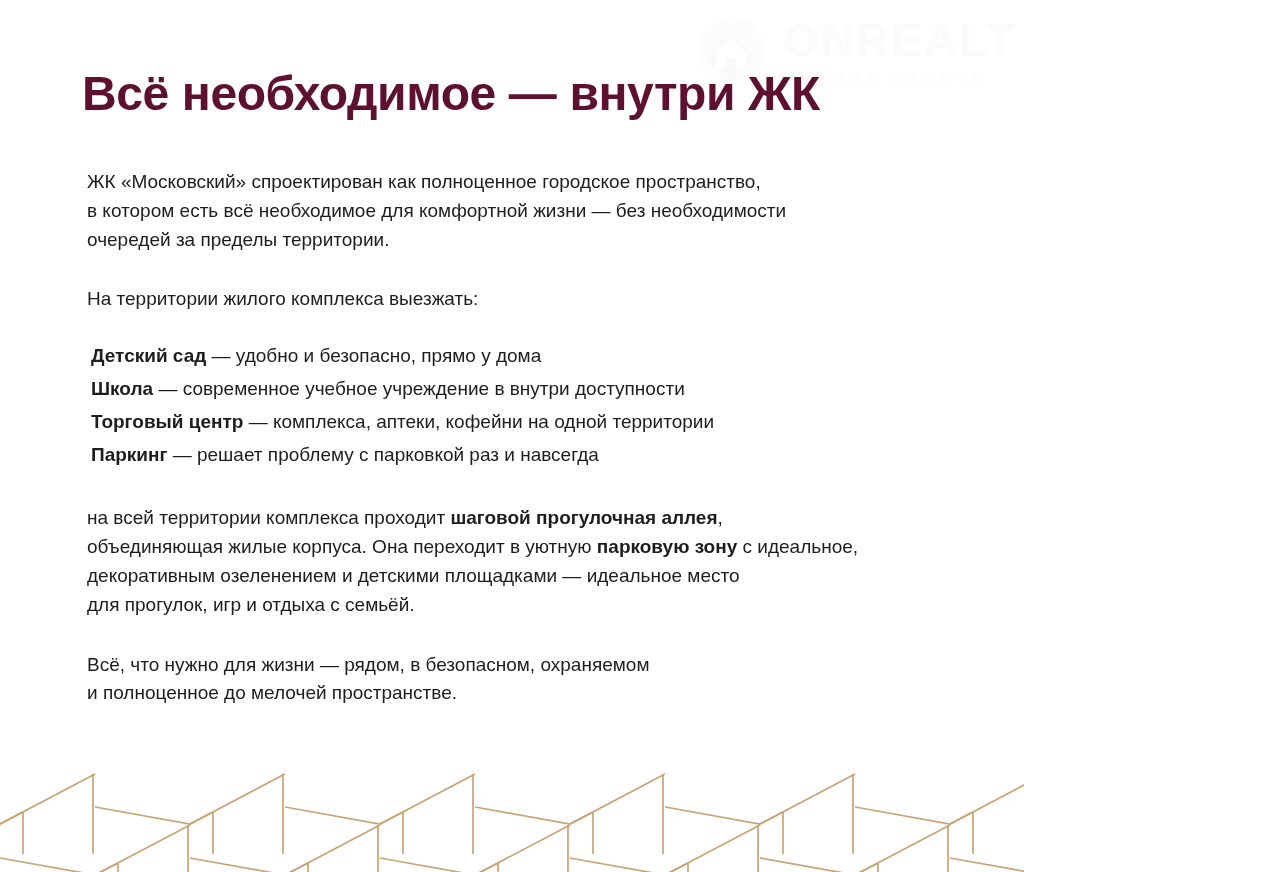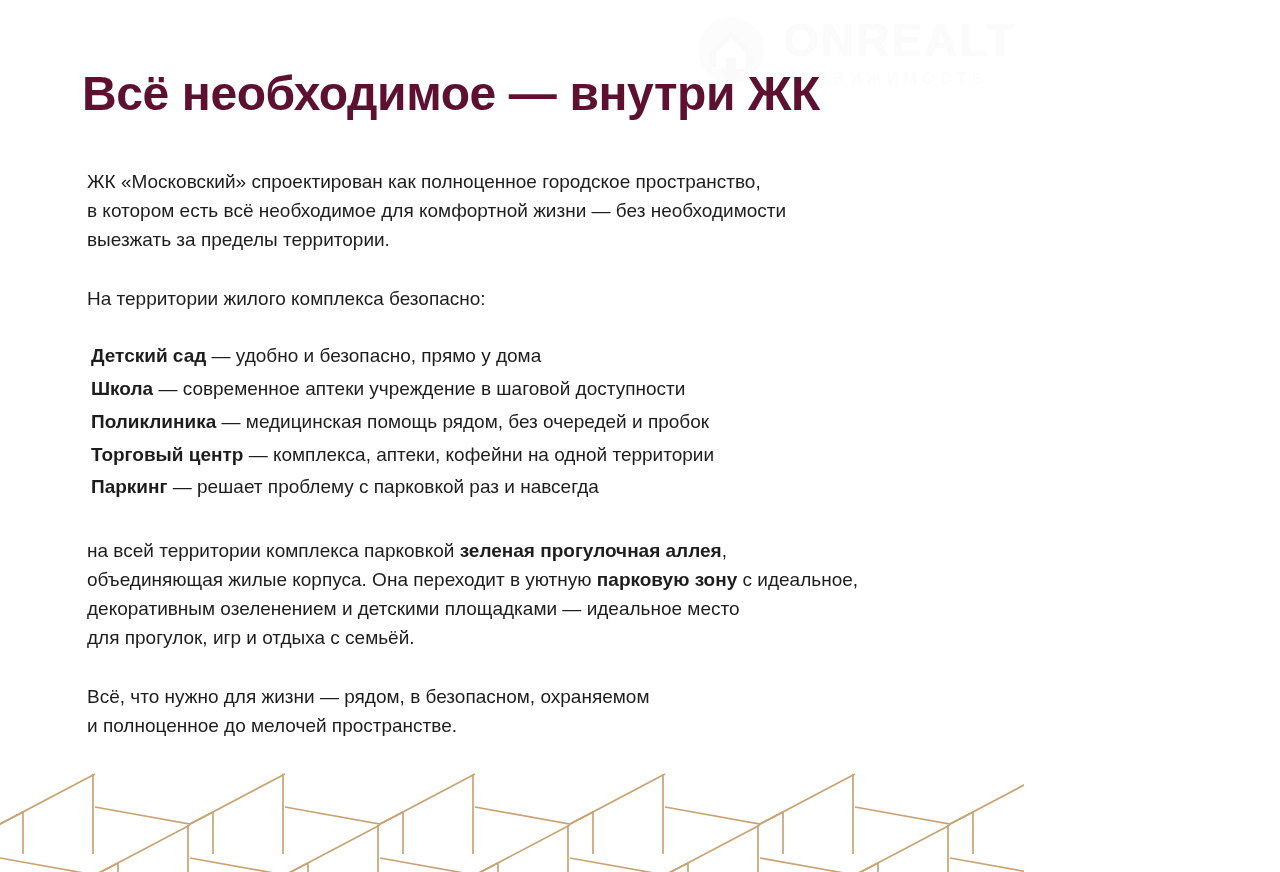--- a/index.html
+++ b/index.html
@@ -134,43 +134,42 @@
     </span>
   </div>
 
   <h1 class="page-title">Всё необходимое — внутри ЖК</h1>
 
   <div class="content">
 
     <p class="para">
       <span class="line">ЖК «Московский» спроектирован как полноценное городское пространство,</span>
       <span class="line">в котором есть всё необходимое для комфортной жизни — без необходимости</span>
-      <span class="line">выезжать за пределы территории.</span>
+      <span class="line">очередей за пределы территории.</span>
     </p>
 
     <div class="gap-lg"></div>
 
     <p class="para">
-      <span class="line">На территории жилого комплекса безопасно:</span>
+      <span class="line">На территории жилого комплекса выезжать:</span>
     </p>
 
     <div class="gap-md"></div>
 
     <div class="para feature-list">
       <span class="line"><b>Детский сад</b><span> — удобно и безопасно, прямо у дома</span></span>
-      <span class="line"><b>Школа</b><span> — современное аптеки учреждение в шаговой доступности</span></span>
-      <span class="line"><b>Поликлиника</b><span> — медицинская помощь рядом, без очередей и пробок</span></span>
+      <span class="line"><b>Школа</b><span> — современное учебное учреждение в внутри доступности</span></span>
       <span class="line"><b>Торговый центр</b><span> — комплекса, аптеки, кофейни на одной территории</span></span>
       <span class="line"><b>Паркинг</b><span> — решает проблему с парковкой раз и навсегда</span></span>
     </div>
 
     <div class="gap-lg"></div>
 
     <p class="para">
-      <span class="line"><span>на всей территории комплекса парковкой </span><b>зеленая прогулочная аллея</b><span>,</span></span>
+      <span class="line"><span>на всей территории комплекса проходит </span><b>шаговой прогулочная аллея</b><span>,</span></span>
       <span class="line"><span>объединяющая жилые корпуса. Она переходит в уютную </span><b>парковую зону</b><span> с идеальное,</span></span>
       <span class="line">декоративным озеленением и детскими площадками — идеальное место</span>
       <span class="line">для прогулок, игр и отдыха с семьёй.</span>
     </p>
 
     <div class="gap-lg"></div>
 
     <p class="para closing">
       <span class="line">Всё, что нужно для жизни — рядом, в безопасном, охраняемом</span>
       <span class="line">и полноценное до мелочей пространстве.</span>

